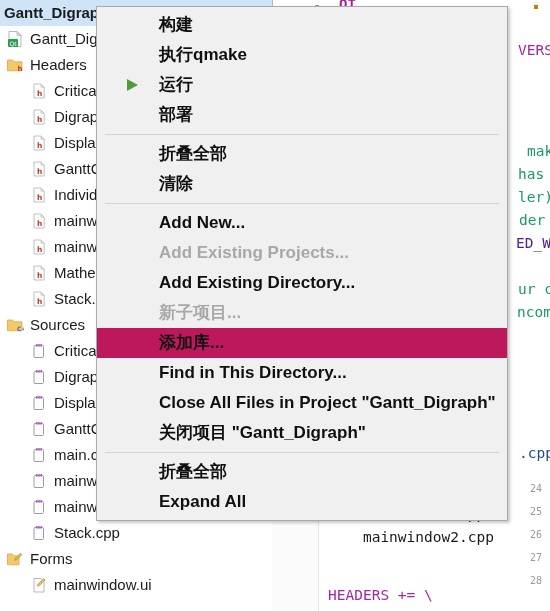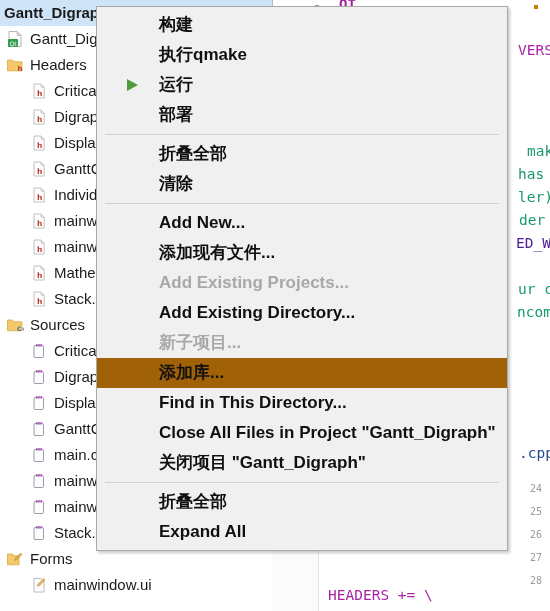--- a/index.html
+++ b/index.html
@@ -160,21 +160,21 @@
     height: 30px;
     line-height: 30px;
     padding-left: 62px;
     font-size: 17px;
     color: #101010;
     white-space: nowrap;
     font-family: "Liberation Sans", sans-serif;
     cursor: default;
   }
   .mi.disabled { color: #a8a8a8; }
-  .mi.highlight { background: #a16207; }
+  .mi.highlight { background: #be185d; }
   .mi .runicon {
     position: absolute;
     left: 30px;
     top: 9px;
     width: 0; height: 0;
     border-left: 11px solid #4f9d3a;
     border-top: 6px solid transparent;
     border-bottom: 6px solid transparent;
   }
   .msep {
@@ -506,23 +506,20 @@
   <div class="mi">
     <span>清除</span>
   </div>
 
   <div class="msep"></div>
 
   <div class="mi">
     <span>Add New...</span>
   </div>
 
-  <div class="mi">
-    <span>添加现有文件...</span>
-  </div>
 
   <div class="mi disabled">
     <span>Add Existing Projects...</span>
   </div>
 
   <div class="mi">
     <span>Add Existing Directory...</span>
   </div>
 
   <div class="mi disabled">

